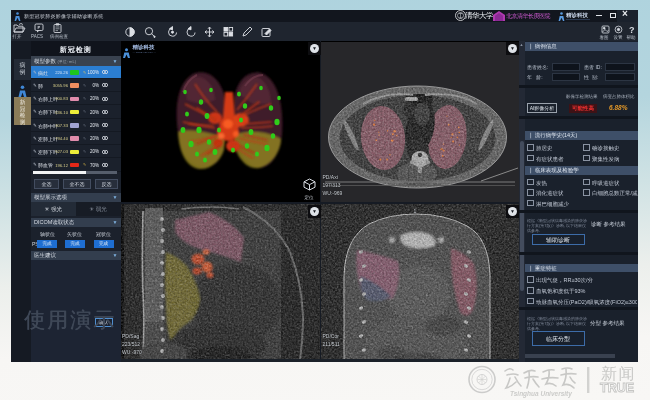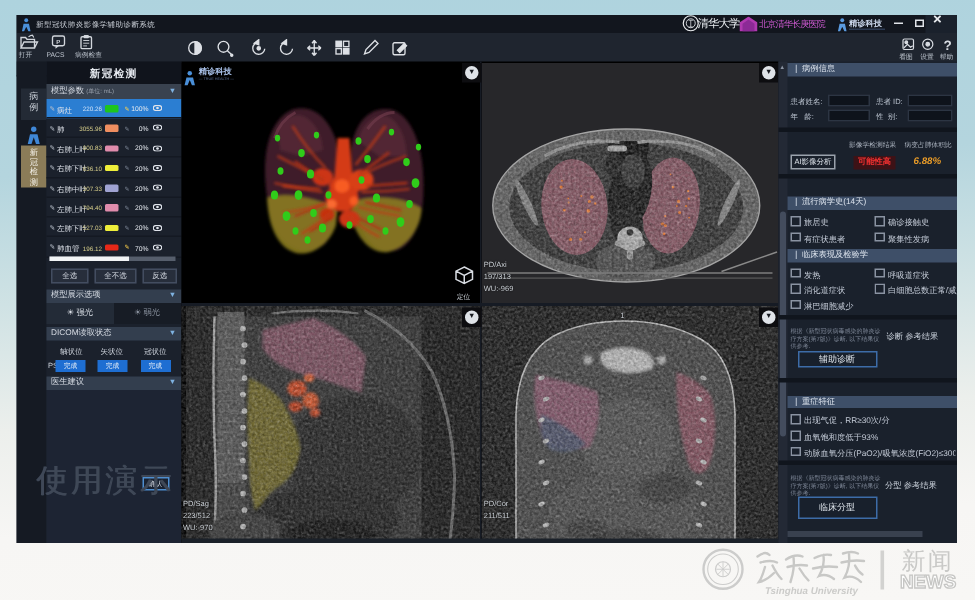--- a/index.html
+++ b/index.html
@@ -610,14 +610,14 @@
   <g stroke="#c8c8c6" stroke-width="1.6" fill="none" stroke-linecap="round">
     <path d="M39 8 Q44 4 47 7 M41 12 Q48 10 52 12 M44 15 Q42 22 40 25 Q45 24 50 19 M49 14 Q52 20 55 23"></path>
     <path d="M58 10 Q64 6 69 8 M59 15 Q66 13 72 14 M63 8 Q64 16 61 25 M67 16 Q70 21 73 24"></path>
     <path d="M77 9 Q83 6 88 7 M76 16 Q84 14 92 15 M83 7 Q84 14 80 21 Q85 19 90 23"></path>
     <path d="M96 6 Q102 4 106 6 M95 12 Q103 10 110 11 M100 6 Q101 15 97 22 Q103 20 108 25 M104 14 Q106 18 109 20"></path>
   </g>
   <text x="44" y="33" font-size="6.5" fill="#cbcbc9" font-weight="bold" font-style="italic">Tsinghua  University</text>
   <rect x="121" y="4" width="2.4" height="26" fill="#d2d2d0"></rect>
 </svg>
 <div class="abs" style="left:601px;top:364px;width:38px;height:18px;overflow:hidden;color:#c9c9c7;font-size:16px;letter-spacing:1.5px">新闻</div>
-<div class="abs" style="left:600px;top:381px;color:#ffffff;font-size:12.5px;font-weight:bold;letter-spacing:0px;-webkit-text-stroke:0.9px #c6c6c4">NEWS</div>
+<div class="abs" style="left:600px;top:381px;color:#ffffff;font-size:12.5px;font-weight:bold;letter-spacing:0px;-webkit-text-stroke:0.9px #c6c6c4">TRUE</div>
 </div>
 
 </body></html>

